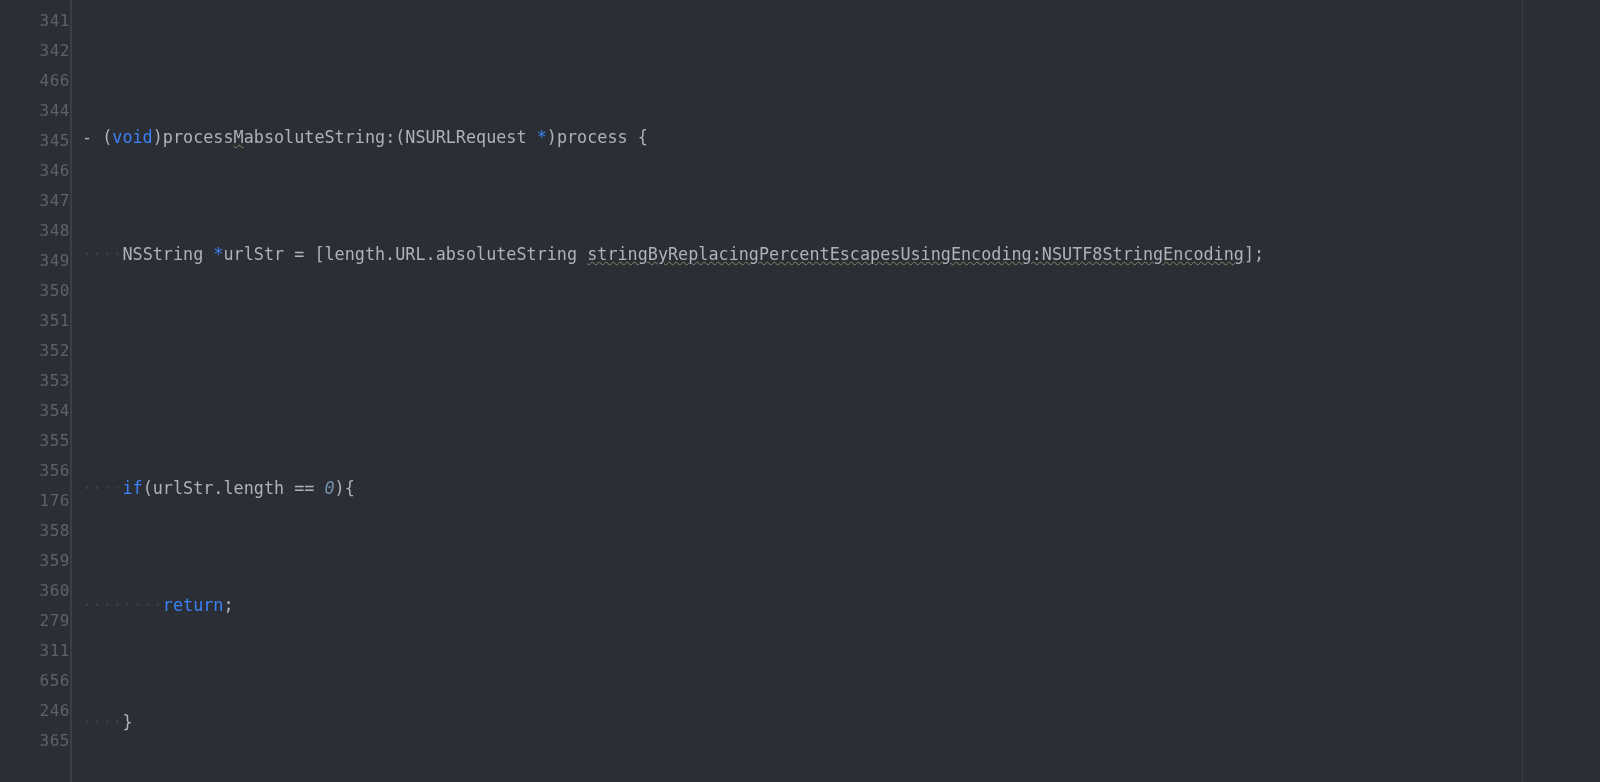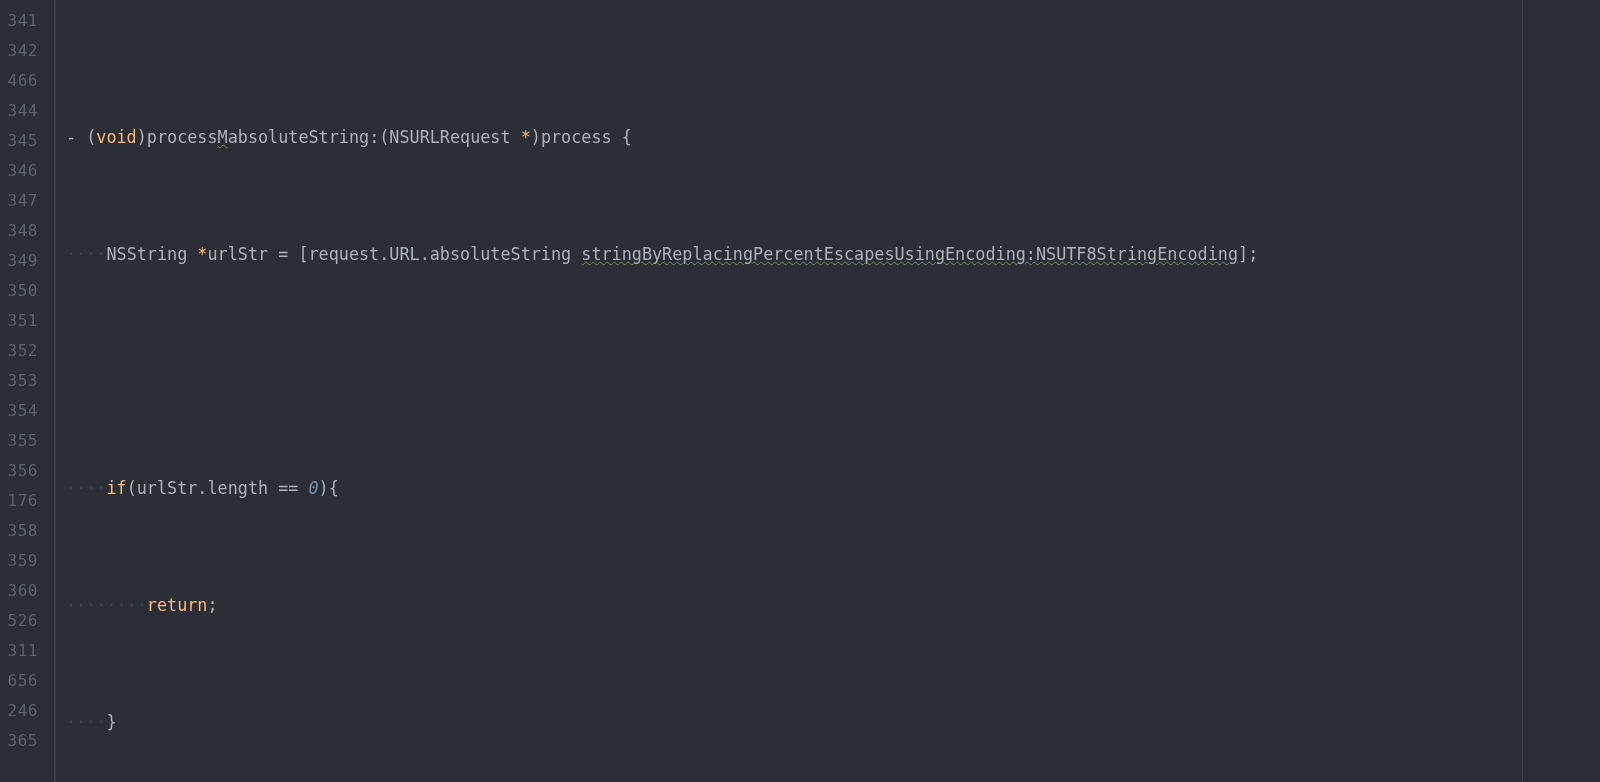--- a/index.html
+++ b/index.html
@@ -1,23 +1,23 @@
 <!DOCTYPE html>
 <html><head>
 <meta charset="utf-8">
 <style>
   html,body{margin:0;padding:0;height:100%;background:#2b2e34;color:#a9b0b5;font-family:"SF Mono","Menlo","Consolas",monospace;font-size:16.8px;line-height:29px;overflow:hidden}
   .editor{display:flex;width:1600px;height:782px;background:#2b2e34;position:relative}
-  .gutter{width:54px;background:#2b2e34;color:#5c636b;text-align:right;padding-right:16px;box-sizing:border-box;padding-top:6px;user-select:none;font-size:16px;letter-spacing:.5px}
+  .gutter{width:70px;background:#2b2e34;color:#5c636b;text-align:right;box-sizing:border-box;padding-top:6px;user-select:none;font-size:16px;letter-spacing:.5px}
   .gutter .ln{height:30px;line-height:30px}
   .vline{width:2px;background:#3a3e45;flex:0 0 2px}
   .vline2{position:absolute;left:1522px;top:0;bottom:0;width:1px;background:#3a3e45}
   .code{flex:1;padding-top:6px;padding-left:10px;white-space:pre;overflow:hidden;position:relative}
   .row{height:30px;line-height:30px}
-  .tok-kw{color:#fdba74}
+  .tok-kw{color:#3b82f6}
   .tok-id{color:#adb3b9}
   .tok-num{color:#7390aa;font-style:italic}
   .ws{color:#3c4046}
   .wavy{text-decoration:underline wavy #6f8f63;text-decoration-thickness:1px}
 </style>
 </head>
 <body>
 
 <div class="editor">
   <div class="gutter" id="gutter">
@@ -34,34 +34,34 @@
       <div class="ln">351</div>
       <div class="ln">352</div>
       <div class="ln">353</div>
       <div class="ln">354</div>
       <div class="ln">355</div>
       <div class="ln">356</div>
       <div class="ln">176</div>
       <div class="ln">358</div>
       <div class="ln">359</div>
       <div class="ln">360</div>
-      <div class="ln">526</div>
+      <div class="ln">279</div>
       <div class="ln">311</div>
       <div class="ln">656</div>
       <div class="ln">246</div>
       <div class="ln">365</div>
     </div>
   <div class="vline"></div>
   <div class="vline2"></div>
   <div class="code">
 
     
     <div class="row"><span class="tok-id">- (</span><span class="tok-kw">void</span><span class="tok-id">)</span><span class="tok-id">process</span><span class="tok-id wavy">M</span><span class="tok-id">absoluteString:(NSURLRequest </span><span class="tok-kw">*</span><span class="tok-id">)process {</span></div>
     
-    <div class="row"><span class="ws">····</span><span class="tok-id">NSString </span><span class="tok-kw">*</span><span class="tok-id">urlStr = [request.URL.absoluteString </span><span class="tok-id wavy">stringByReplacingPercentEscapesUsingEncoding:</span><span class="tok-id wavy">NSUTF8StringEncoding</span><span class="tok-id">];</span></div>
+    <div class="row"><span class="ws">····</span><span class="tok-id">NSString </span><span class="tok-kw">*</span><span class="tok-id">urlStr = [length.URL.absoluteString </span><span class="tok-id wavy">stringByReplacingPercentEscapesUsingEncoding:</span><span class="tok-id wavy">NSUTF8StringEncoding</span><span class="tok-id">];</span></div>
     
     <div class="row"></div>
     
     <div class="row"><span class="ws">····</span><span class="tok-kw">if</span><span class="tok-id">(urlStr.length == </span><span class="tok-num">0</span><span class="tok-id">){</span></div>
     
     <div class="row"><span class="ws">········</span><span class="tok-kw">return</span><span class="tok-id">;</span></div>
     
     <div class="row"><span class="ws">····</span><span class="tok-id">}</span></div>
     
     

